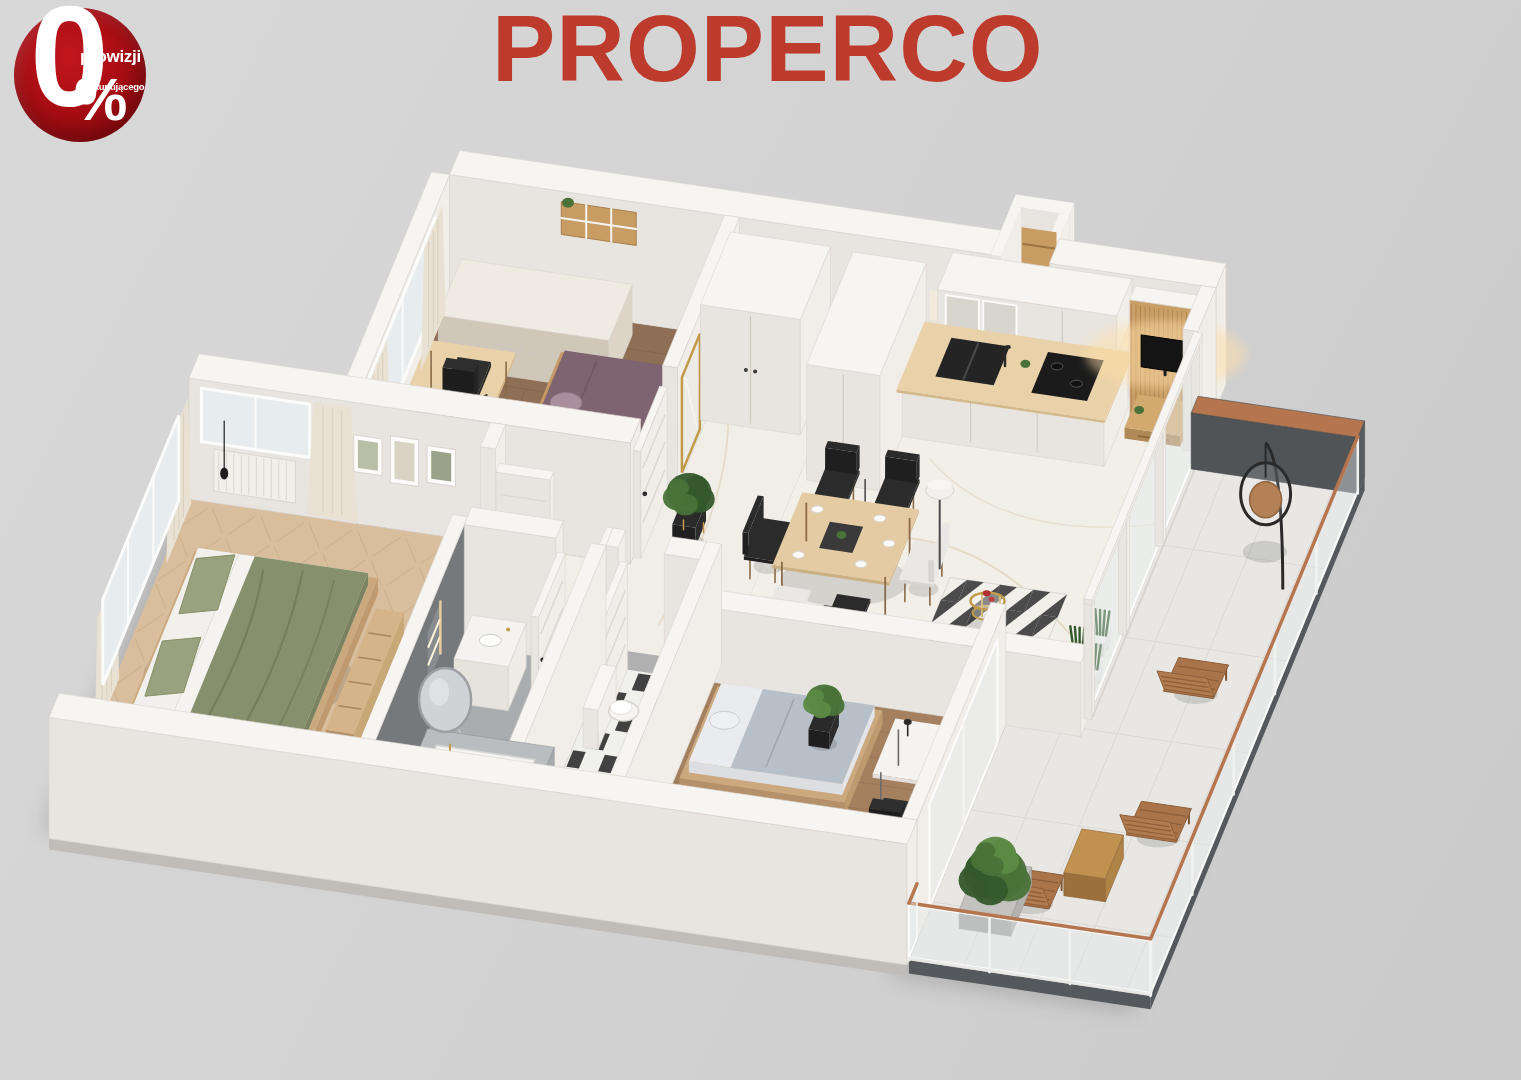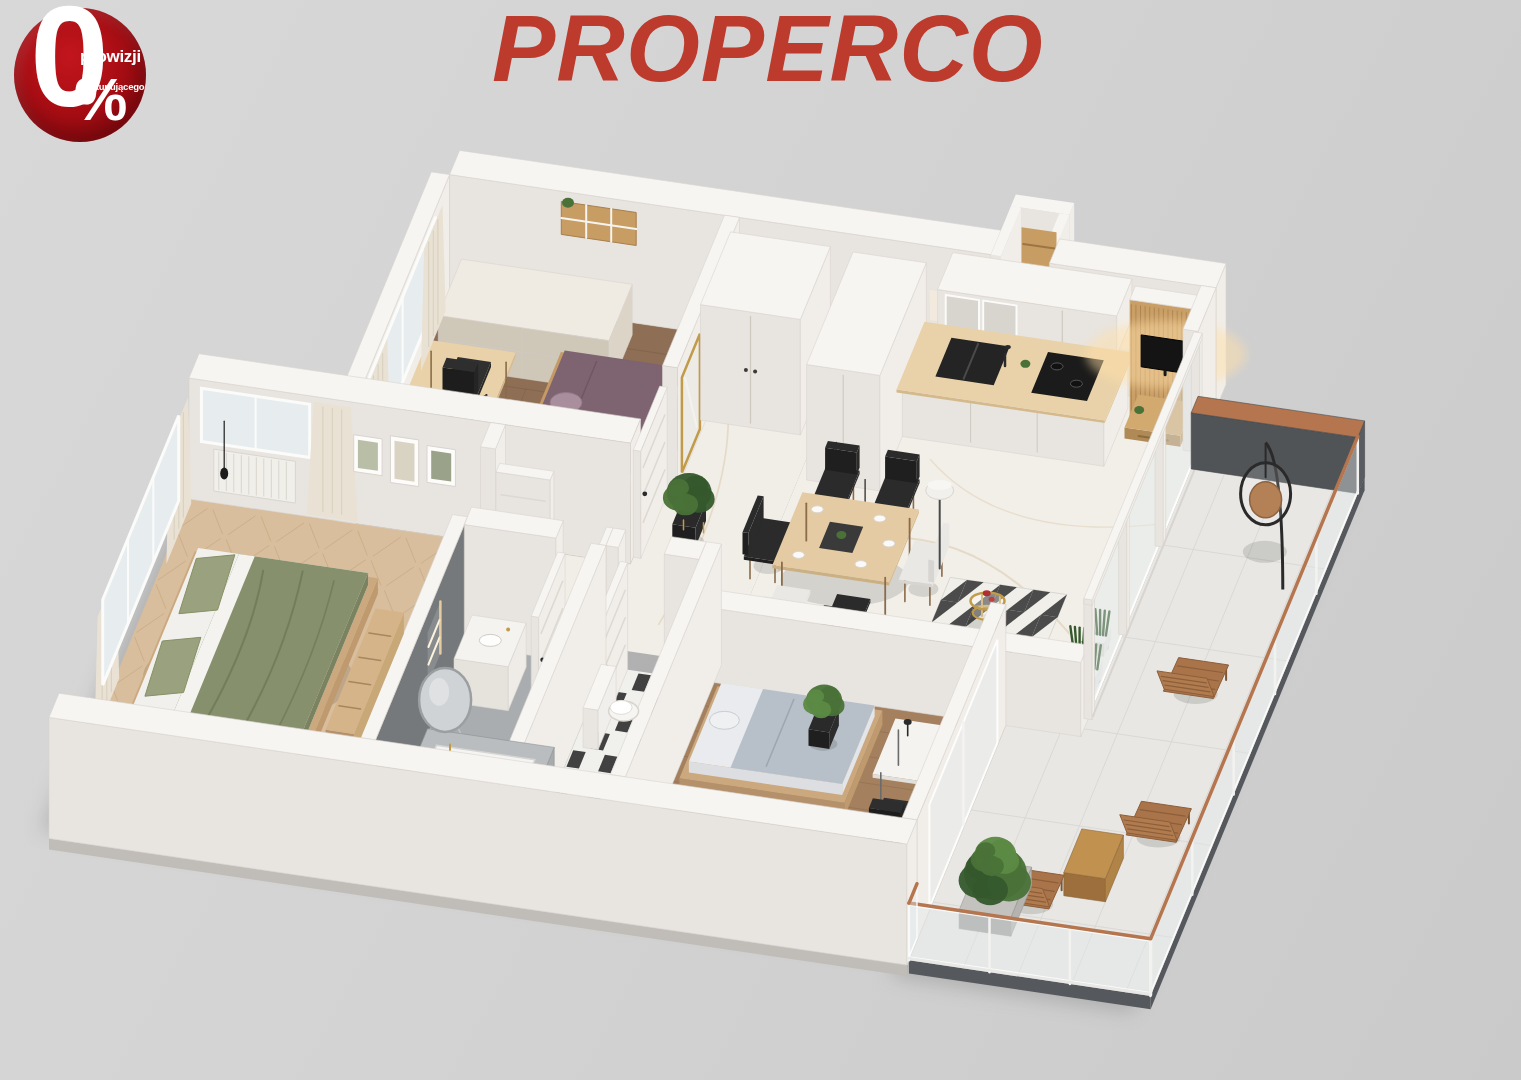--- a/index.html
+++ b/index.html
@@ -7,21 +7,21 @@
          background:linear-gradient(118deg,#d8d8d9 0%,#d3d3d4 45%,#cacacb 100%);
          font-family:"Liberation Sans",sans-serif;}
   .scene-svg{position:absolute;left:0;top:0;width:1521px;height:1080px;}
   .badge{position:absolute;left:14px;top:8px;width:132px;height:134px;border-radius:50%;
          box-shadow:inset -6px -10px 22px rgba(0,0,0,.28), inset 4px 6px 14px rgba(255,255,255,.12);}
   .badge .zero{position:absolute;left:16px;top:-22px;font-size:142px;font-weight:bold;line-height:1;}
   .badge .pct{position:absolute;left:60px;top:62px;font-size:60px;font-weight:bold;line-height:1;}
   .badge .l1{position:absolute;left:66px;top:40px;font-size:17px;font-weight:bold;line-height:1;letter-spacing:-.3px;}
   .badge .l2{position:absolute;left:66px;top:74px;font-size:9.5px;font-weight:bold;line-height:1;letter-spacing:-.2px;}
   .logo{position:absolute;left:492px;top:0px;width:548px;}
-  .logo .name{font-style:italic;font-weight:bold;font-size:95px;letter-spacing:1px;line-height:1.02;
+  .logo .name{font-weight:bold;font-size:95px;letter-spacing:1px;line-height:1.02;
               transform:scaleX(1.0);transform-origin:left top;white-space:nowrap;}
   .logo .sub{font-style:italic;font-weight:bold;font-size:37px;letter-spacing:-.5px;text-align:right;
              padding-right:2px;margin-top:-4px;white-space:nowrap;}
 </style>
 </head>
 <body>
 
 <div class="stage">
 
   <svg class="scene-svg" id="scene" viewBox="0 0 1521 1080">

